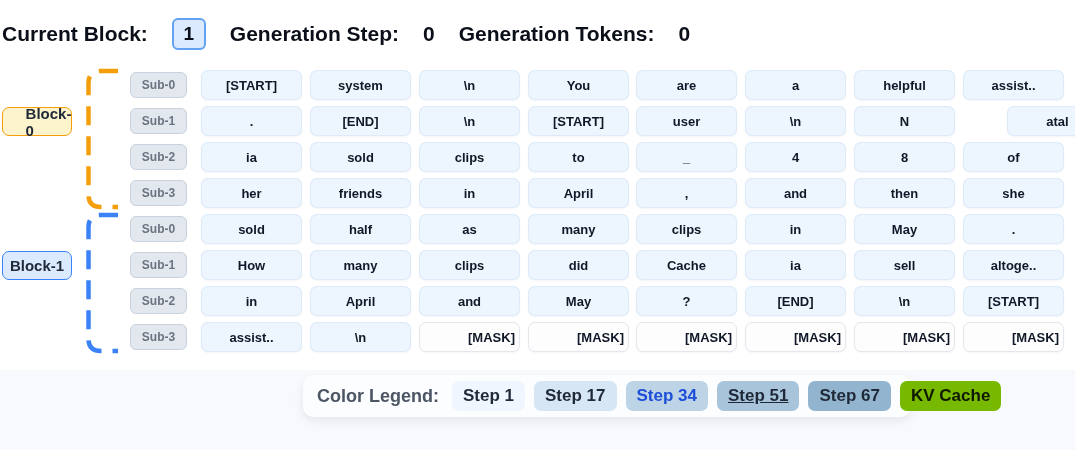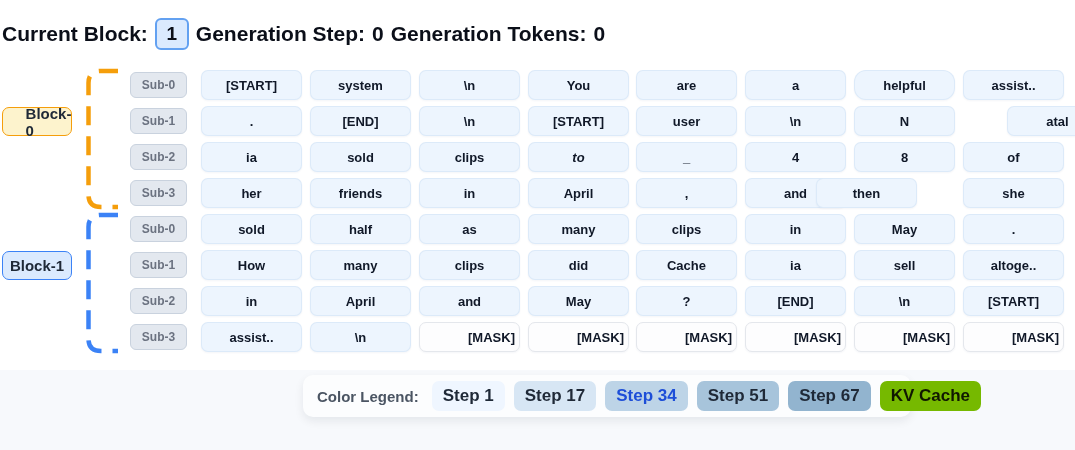--- a/index.html
+++ b/index.html
@@ -4,21 +4,21 @@
 <style>
   html,body{margin:0;padding:0;}
   body{
     width:1075px;height:450px;position:relative;overflow:hidden;
     background:#ffffff;
     font-family:"Liberation Sans","DejaVu Sans",sans-serif;
     -webkit-font-smoothing:antialiased;
   }
   .header{
     position:absolute;left:2px;top:18px;height:32px;
-    display:flex;align-items:center;gap:7px;
+    display:flex;align-items:center;gap:24px;
     font-size:21px;font-weight:700;color:#0b0f19;white-space:nowrap;justify-content:flex-end;
   }
   .badge{
     display:inline-flex;align-items:center;justify-content:center;
     min-width:24px;height:28px;padding:0 3px;
     background:#dbeafe;border:2px solid #63a1f1;border-radius:6px;
     font-size:19px;color:#0b0f19;
   }
   .block-chip{
     position:absolute;width:70px;height:29px;box-sizing:border-box;
@@ -48,21 +48,21 @@
     position:absolute;left:0;right:0;top:370px;bottom:0;
     background:#f7f9fc;
   }
   .legend{
     position:absolute;left:303px;top:5px;width:608px;height:42px;box-sizing:border-box;
     background:#fcfdfe;border-radius:10px;
     box-shadow:0 4px 10px rgba(15,23,42,.08);
     display:flex;align-items:center;padding:0 14px;gap:9px;
   }
   .legend-title{
-    font-size:15px;font-weight:700;color:#4b5563;margin-right:4px;white-space:nowrap;
+    font-size:18px;font-weight:700;color:#4b5563;margin-right:4px;white-space:nowrap;
   }
   .legend-chip{
     display:inline-flex;align-items:center;justify-content:center;
     padding:5px 11px;border-radius:7px;
     font-size:17px;font-weight:700;white-space:nowrap;
   }
 </style>
 </head>
 <body>
 
@@ -80,48 +80,48 @@
       <path d="M34,3 H17 Q4.5,3 4.5,15 V127 Q4.5,139 17,139 H34" fill="none" stroke="#f59e0b" stroke-width="4.5" stroke-dasharray="19 11"></path>
     </svg>
     <div class="block-chip" style="left: 2px; top: 107px; background: rgb(253, 243, 205); border-color: rgb(245, 158, 11); padding-left: 23px;">Block-0</div>
     <div class="sub-pill" style="left: 130px; top: 72px;">Sub-0</div>
     <div class="cell" style="left: 201px; top: 70px;">[START]</div>
     <div class="cell" style="left: 310px; top: 70px;">system</div>
     <div class="cell" style="left: 419px; top: 70px;">\n</div>
     <div class="cell" style="left: 528px; top: 70px;">You</div>
     <div class="cell" style="left: 636px; top: 70px;">are</div>
     <div class="cell" style="left: 745px; top: 70px;">a</div>
-    <div class="cell" style="left: 854px; top: 70px; border-radius: 12px;">helpful</div>
+    <div class="cell" style="left: 854px; top: 70px;">helpful</div>
     <div class="cell" style="left: 963px; top: 70px;">assist..</div>
     <div class="sub-pill" style="left: 130px; top: 108px;">Sub-1</div>
     <div class="cell" style="left: 201px; top: 106px;">.</div>
     <div class="cell" style="left: 310px; top: 106px;">[END]</div>
     <div class="cell" style="left: 419px; top: 106px;">\n</div>
     <div class="cell" style="left: 528px; top: 106px;">[START]</div>
     <div class="cell" style="left: 636px; top: 106px;">user</div>
     <div class="cell" style="left: 745px; top: 106px;">\n</div>
     <div class="cell" style="left: 854px; top: 106px;">N</div>
     <div class="cell" style="left: 963px; top: 106px; margin-left: 44px;">atal</div>
     <div class="sub-pill" style="left: 130px; top: 144px;">Sub-2</div>
     <div class="cell" style="left: 201px; top: 142px;">ia</div>
     <div class="cell" style="left: 310px; top: 142px;">sold</div>
     <div class="cell" style="left: 419px; top: 142px;">clips</div>
-    <div class="cell" style="left: 528px; top: 142px; font-style: italic;">to</div>
+    <div class="cell" style="left: 528px; top: 142px;">to</div>
     <div class="cell" style="left: 636px; top: 142px;">_</div>
     <div class="cell" style="left: 745px; top: 142px;">4</div>
     <div class="cell" style="left: 854px; top: 142px;">8</div>
     <div class="cell" style="left: 963px; top: 142px;">of</div>
     <div class="sub-pill" style="left: 130px; top: 180px;">Sub-3</div>
     <div class="cell" style="left: 201px; top: 178px;">her</div>
     <div class="cell" style="left: 310px; top: 178px;">friends</div>
     <div class="cell" style="left: 419px; top: 178px;">in</div>
     <div class="cell" style="left: 528px; top: 178px;">April</div>
     <div class="cell" style="left: 636px; top: 178px;">,</div>
     <div class="cell" style="left: 745px; top: 178px;">and</div>
-    <div class="cell" style="left: 816px; top: 178px;">then</div>
+    <div class="cell" style="left: 854px; top: 178px;">then</div>
     <div class="cell" style="left: 963px; top: 178px;">she</div>
     <svg width="36" height="142" class="bracket" style="left: 84px; top: 212px;">
       <path d="M34,3 H17 Q4.5,3 4.5,15 V127 Q4.5,139 17,139 H34" fill="none" stroke="#3b82f6" stroke-width="4.5" stroke-dasharray="19 11"></path>
     </svg>
     <div class="block-chip" style="left: 2px; top: 251px; background: rgb(219, 234, 254); border-color: rgb(59, 130, 246);">Block-1</div>
     <div class="sub-pill" style="left: 130px; top: 216px;">Sub-0</div>
     <div class="cell" style="left: 201px; top: 214px;">sold</div>
     <div class="cell" style="left: 310px; top: 214px;">half</div>
     <div class="cell" style="left: 419px; top: 214px;">as</div>
     <div class="cell" style="left: 528px; top: 214px;">many</div>
@@ -158,18 +158,18 @@
     <div class="cell mask" style="left: 963px; top: 322px;">[MASK]</div>
   </div>
 
 <div class="footer-band">
   <div class="legend">
     <span class="legend-title">Color Legend:</span>
     <div id="legend-chips" style="display:flex;gap:9px;align-items:center;">
         <span class="legend-chip" style="background: rgb(239, 246, 255); color: rgb(31, 41, 55);">Step 1</span>
         <span class="legend-chip" style="background: rgb(215, 230, 244); color: rgb(31, 41, 55);">Step 17</span>
         <span class="legend-chip" style="background: rgb(189, 212, 231); color: #1d4ed8;">Step 34</span>
-        <span class="legend-chip" style="background: rgb(167, 196, 219); color: rgb(31, 41, 55);">Step 51</span>
+        <span class="legend-chip" style="background: rgb(167, 196, 219); color: rgb(31, 41, 55); text-decoration: underline;">Step 51</span>
         <span class="legend-chip" style="background: rgb(146, 180, 207); color: rgb(31, 41, 55);">Step 67</span>
         <span class="legend-chip" style="background: rgb(118, 185, 0); color: rgb(16, 24, 0);">KV Cache</span>
       </div>
   </div>
 </div>
 
 </body></html>

